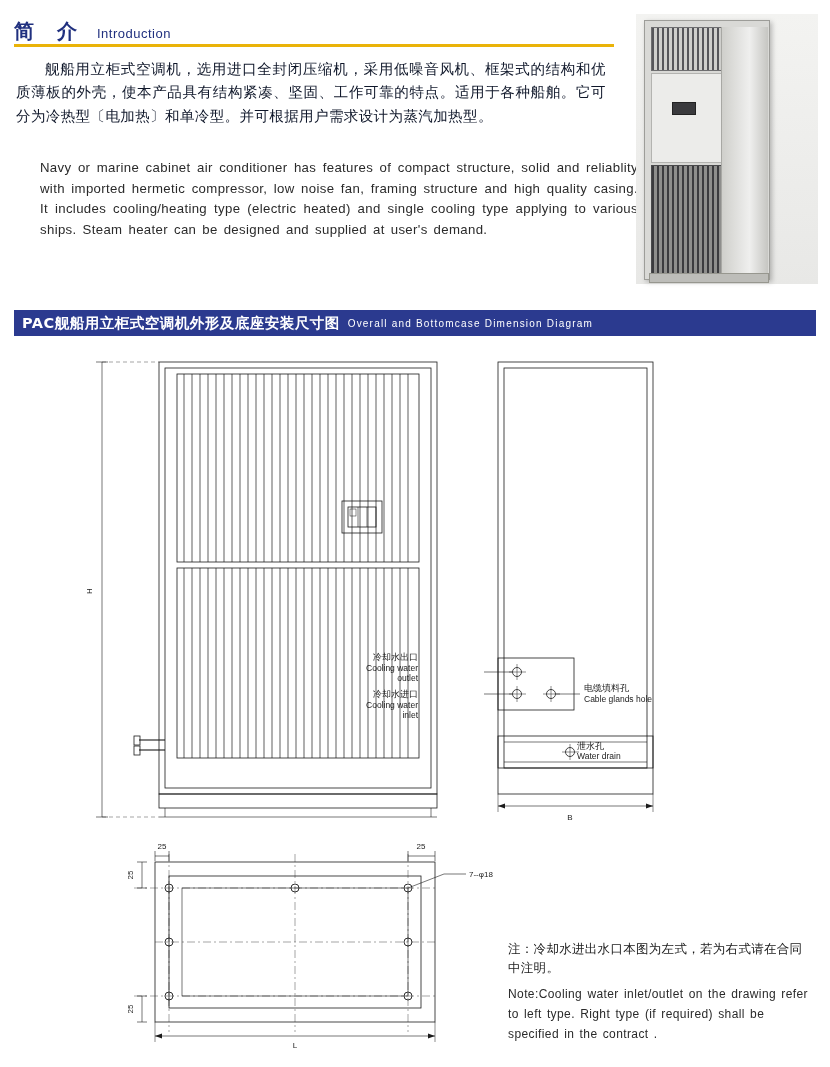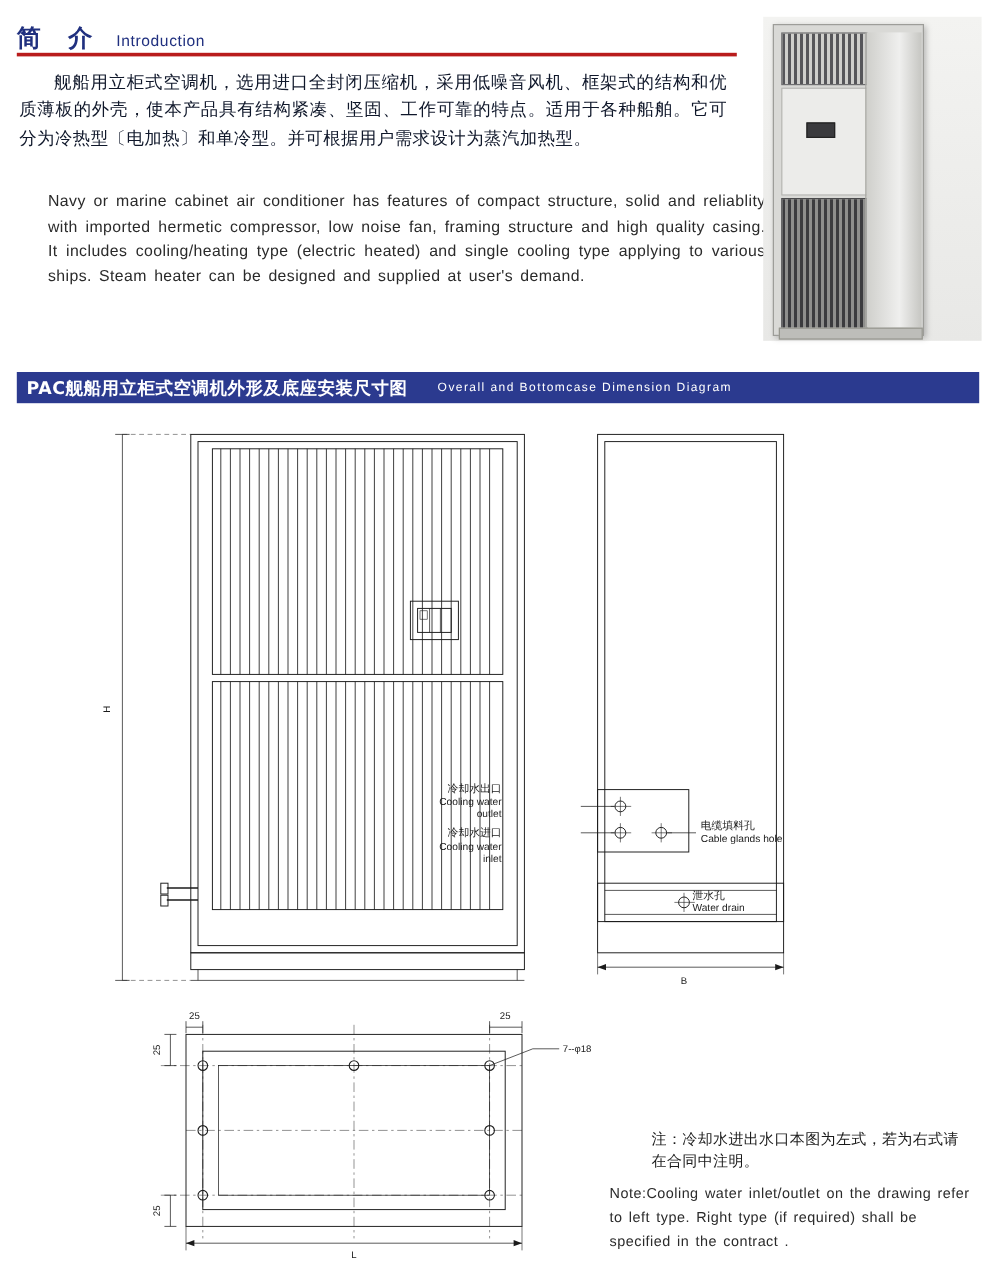--- a/index.html
+++ b/index.html
@@ -16,21 +16,21 @@
     overflow: hidden;
   }
 
   
   .intro-header {
     position: absolute;
     left: 14px;
     top: 14px;
     width: 600px;
     height: 30px;
-    border-bottom: 3px solid #b91c1c;
+    border-bottom: 3px solid #eab308;
     display: flex;
     align-items: flex-end;
     gap: 12px;
   }
   .intro-header .cn {
     font-family: "DejaVu Sans", sans-serif;
     font-size: 20px;
     font-weight: bold;
     color: #20307f;
     letter-spacing: 8px;
@@ -154,21 +154,20 @@
     left: 14px;
     top: 310px;
     width: 802px;
     height: 26px;
     background: #2b3a8f;
     color: #ffffff;
     display: flex;
     align-items: center;
     padding-left: 8px;
     box-sizing: border-box;
-    gap: 17px;
   }
   .diagram-banner .b-cn {
     font-family: "DejaVu Sans", sans-serif;
     font-size: 14.5px;
     font-weight: bold;
     letter-spacing: 0.5px;
   }
   .diagram-banner .b-en {
     font-size: 10px;
     margin-left: 8px;
@@ -190,21 +189,20 @@
     left: 508px;
     top: 940px;
     width: 300px;
   }
   .note-cn {
     font-family: "DejaVu Sans", sans-serif;
     font-size: 12.5px;
     line-height: 1.5;
     color: #1b1b1b;
     letter-spacing: 0.3px;
-    margin-left: 35px;
   }
   .note-en {
     margin-top: 6px;
     font-size: 12px;
     line-height: 1.7;
     color: #2a2a2a;
     letter-spacing: 0.4px;
     word-spacing: 1.5px;
   }
 

